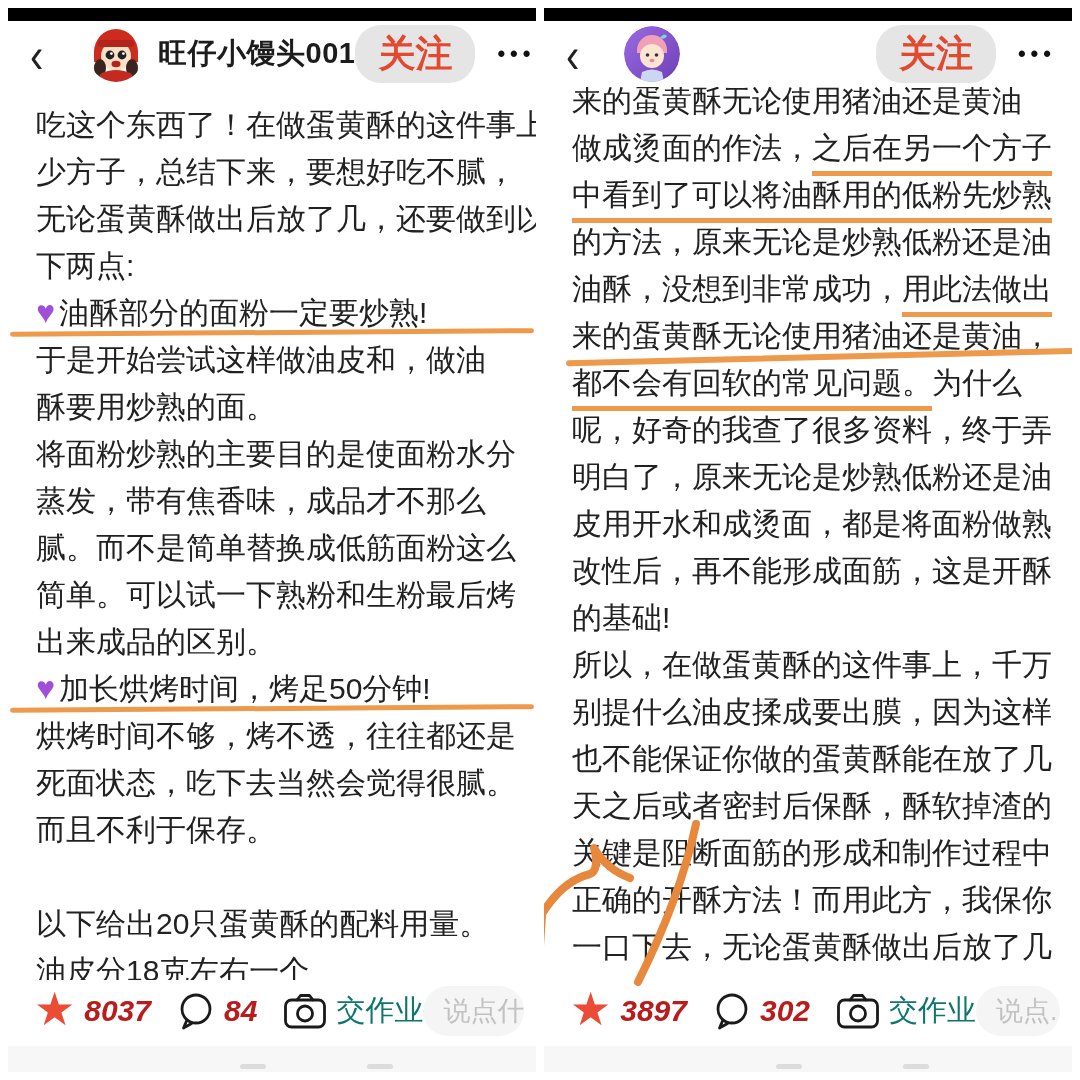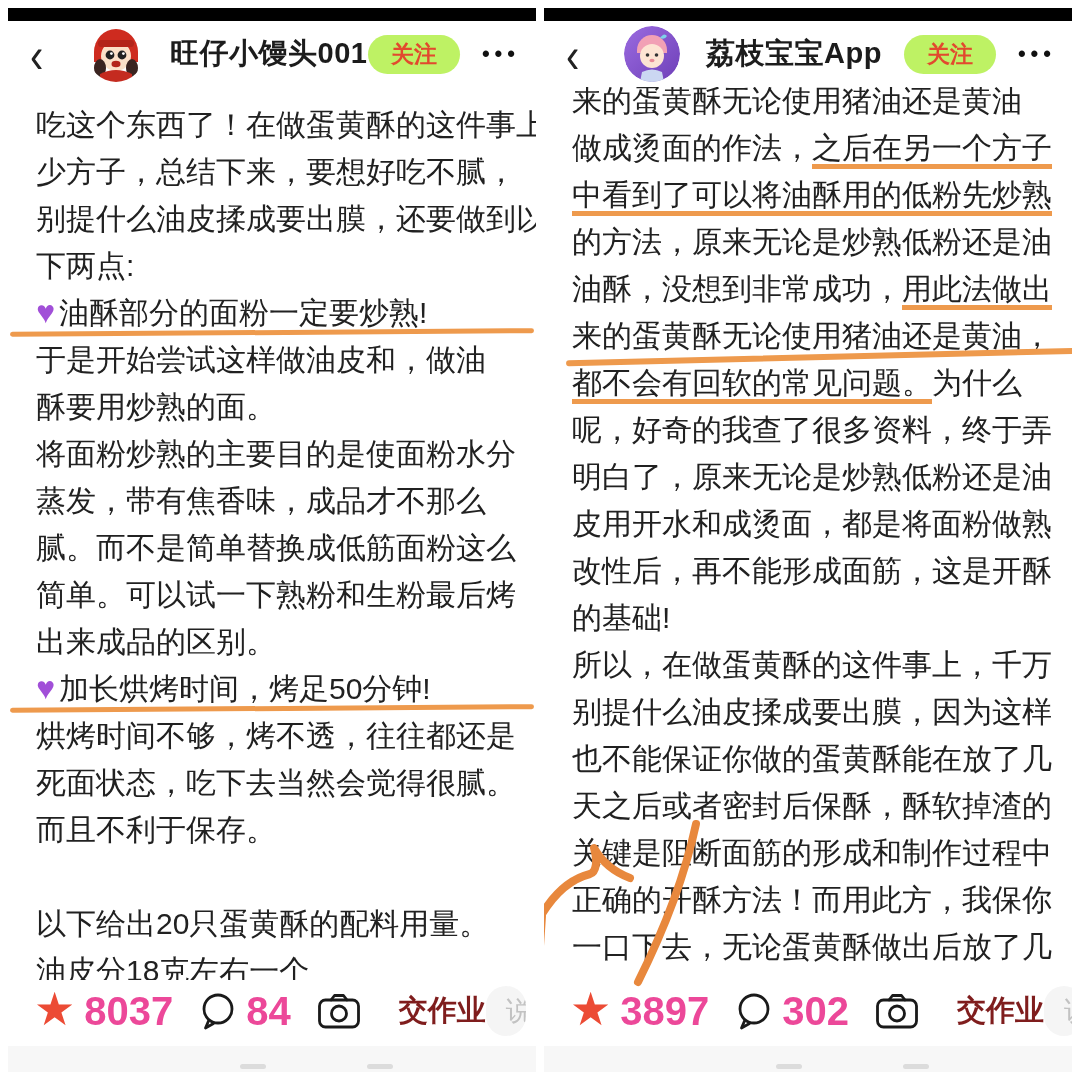--- a/index.html
+++ b/index.html
@@ -3,38 +3,38 @@
 <meta charset="utf-8">
 <style>
   html,body{margin:0;padding:0;background:#ffffff;}
   .page{width:1080px;height:1080px;box-sizing:border-box;display:flex;gap:8px;padding:8px;background:#ffffff;font-family:"Liberation Sans",sans-serif;color:#1c1c1c;}
   .panel{flex:1 1 0;display:flex;flex-direction:column;background:#ffffff;position:relative;overflow:hidden;}
   .topbar{height:13px;background:#000;flex:0 0 auto;}
   
   .header{height:66px;display:flex;align-items:center;padding:0 16px 0 22px;flex:0 0 auto;}
   .back{font-size:40px;line-height:1;color:#222;width:34px;flex:0 0 auto;transform:scaleY(1.25);font-weight:400;}
   .avatar{width:56px;height:56px;border-radius:50%;overflow:hidden;margin-left:24px;flex:0 0 auto;}
-  .uname{font-size:29px;font-weight:700;margin-left:26px;white-space:nowrap;letter-spacing:.5px;}
+  .uname{font-size:29px;font-weight:700;margin-left:14px;white-space:nowrap;letter-spacing:.5px;}
   .spacer{flex:1 1 auto;}
-  .follow{background:#bef264;color:#E2492E;font-weight:700;font-size:23px;padding:4px 23px;border-radius:26px;flex:0 0 auto;}
+  .follow{background:#e5e5e5;color:#E2492E;font-weight:700;font-size:37px;padding:4px 23px;border-radius:26px;flex:0 0 auto;}
   .more{font-size:22px;letter-spacing:5px;margin-left:22px;font-weight:700;color:#111;flex:0 0 auto;}
   
   .body{flex:1 1 auto;overflow:hidden;padding:14px 6px 0 28px;position:relative;}
   .body.clip-top .lines{margin-top:-24px;}
   .t-line{font-size:30px;line-height:47px;min-height:47px;white-space:nowrap;position:relative;color:#212121;}
   .heart{color:#A14FD8;font-size:32px;margin-right:4px;}
   .row-ul::after{content:"";position:absolute;left:-26px;right:-4px;bottom:1px;height:5px;background:#EE9A4D;border-radius:3px;transform:rotate(-0.4deg);}
   .row-ul-slant::after{content:"";position:absolute;left:-6px;right:-18px;bottom:-1px;height:6px;background:#EE9A4D;border-radius:3px;transform:rotate(-1.4deg);}
-  .ul{background:linear-gradient(#EE9A4D,#EE9A4D) no-repeat left bottom/100% 5px;padding-bottom:5px;}
+  .ul{background:linear-gradient(#EE9A4D,#EE9A4D) no-repeat left bottom/100% 5px;padding-bottom:12px;}
   
   .footer{height:62px;display:flex;align-items:center;padding:0 12px 0 26px;flex:0 0 auto;gap:0;}
   .fgroup{display:flex;align-items:center;gap:9px;flex:0 0 auto;}
-  .count{font-size:40px;font-weight:700;color:#ec4899;}
+  .count{font-size:30px;font-weight:700;color:#b91c1c;font-style:italic;}
   .star{color:#EC4B35;font-size:46px;line-height:1;transform:translateY(-2px);}
-  .flabel{font-size:29px;font-weight:700;color:#7f1d1d;margin-left:29px;}
+  .flabel{font-size:29px;font-weight:400;color:#0f766e;}
   .gap1{width:26px;flex:0 0 auto;}
   .pill{margin-left:auto;background:#F5F5F5;border-radius:26px;height:50px;display:flex;align-items:center;padding:0 20px;color:#C2C2C2;font-size:27px;white-space:nowrap;overflow:hidden;max-width:132px;}
   .strip{height:26px;background:#F7F7F7;margin-top:4px;flex:0 0 auto;position:relative;}
   .smudge{position:absolute;top:18px;width:26px;height:5px;border-radius:3px;background:#DCDCDC;}
   .smudge.a{left:44%;}
   .smudge.b{left:68%;}
   .arrow-svg{position:absolute;left:-6px;bottom:84px;z-index:5;pointer-events:none;}
   svg .ink{stroke:#1a1a1a;stroke-width:2.8;fill:none;stroke-linecap:round;stroke-linejoin:round;}
 </style>
 </head>
@@ -66,21 +66,21 @@
       <div class="uname">旺仔小馒头001</div>
       <div class="spacer"></div>
       <div class="follow">关注</div>
       <div class="more">•••</div>
     </div>
 
     <div class="body">
       <div class="lines">
         <div class="t-line">吃这个东西了！在做蛋黄酥的这件事上</div>
         <div class="t-line">少方子，总结下来，要想好吃不腻，</div>
-        <div class="t-line">别提什么油皮揉成要出膜，还要做到以</div>
+        <div class="t-line">无论蛋黄酥做出后放了几，还要做到以</div>
         <div class="t-line">下两点:</div>
         <div class="t-line row-ul">
           <span class="heart">♥</span><span>油酥部分的面粉一定要炒熟!</span>
         </div>
         <div class="t-line">于是开始尝试这样做油皮和，做油</div>
         <div class="t-line">酥要用炒熟的面。</div>
         <div class="t-line">将面粉炒熟的主要目的是使面粉水分</div>
         <div class="t-line">蒸发，带有焦香味，成品才不那么</div>
         <div class="t-line">腻。而不是简单替换成低筋面粉这么</div>
         <div class="t-line">简单。可以试一下熟粉和生粉最后烤</div>
@@ -146,21 +146,20 @@
           <path d="M13 24 A15 15 0 0 1 43 24 L43 27 L13 27 Z" fill="#F2A0B5"></path>
           <circle cx="28" cy="17" r="5" fill="#F2A0B5"></circle>
           <circle cx="28" cy="30" r="12" fill="#FDE4D3"></circle>
           <circle cx="23.5" cy="29" r="1.8" fill="#333"></circle>
           <circle cx="32.5" cy="29" r="1.8" fill="#333"></circle>
           <ellipse cx="28" cy="34.5" rx="2.6" ry="1.8" fill="#E98A96"></ellipse>
           <path d="M16 56 L18 46 Q28 41 38 46 L40 56 Z" fill="#CBD7F2"></path>
           <path d="M36 12 q4 -6 7 -2 q-2 4 -7 2" fill="#7FD1E8"></path>
         </svg>
       </div>
-      <div class="uname">荔枝宝宝App</div>
       <div class="spacer"></div>
       <div class="follow">关注</div>
       <div class="more">•••</div>
     </div>
 
     <div class="body clip-top">
       <div class="lines">
         <div class="t-line">来的蛋黄酥无论使用猪油还是黄油</div>
         <div class="t-line">
           <span>做成烫面的作法，</span><span class="ul">之后在另一个方子</span>

